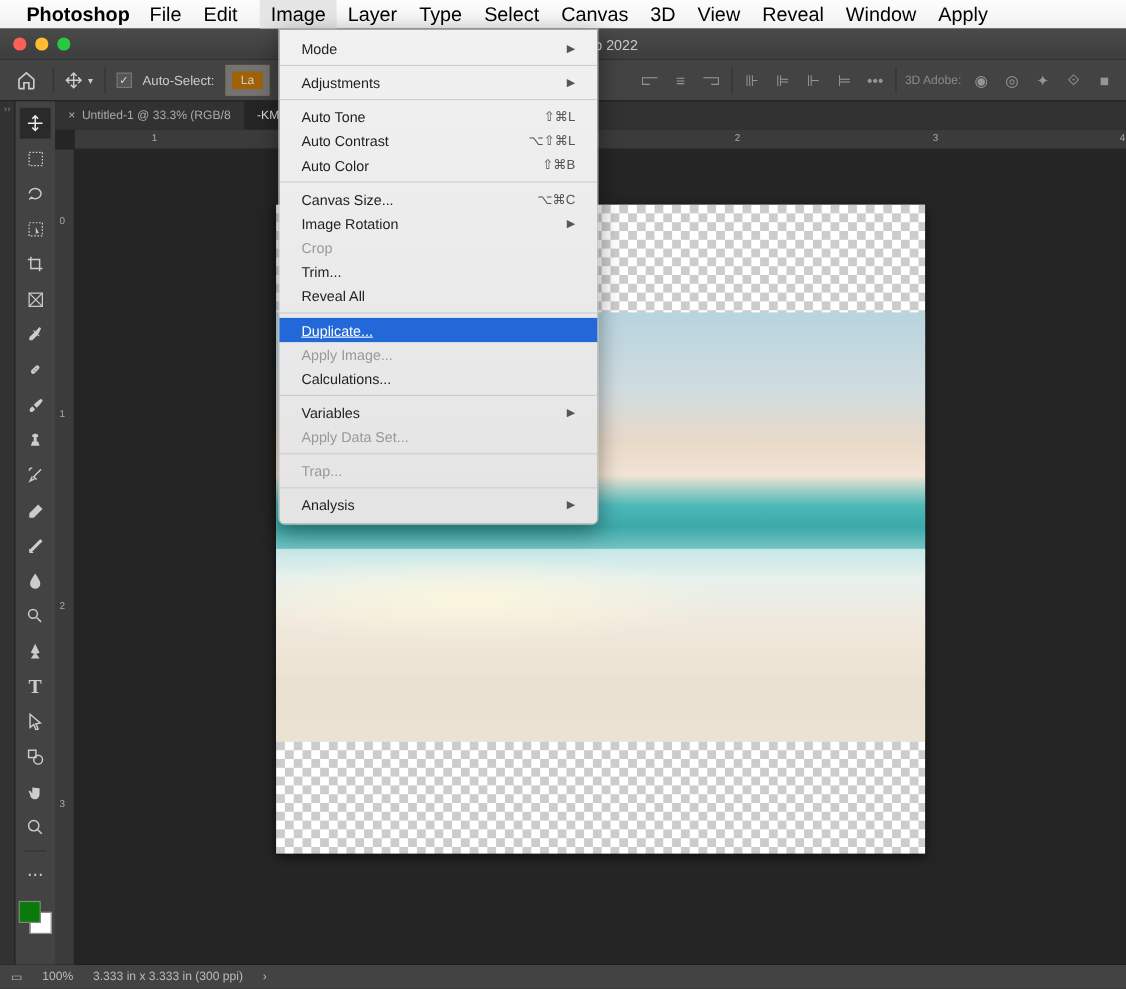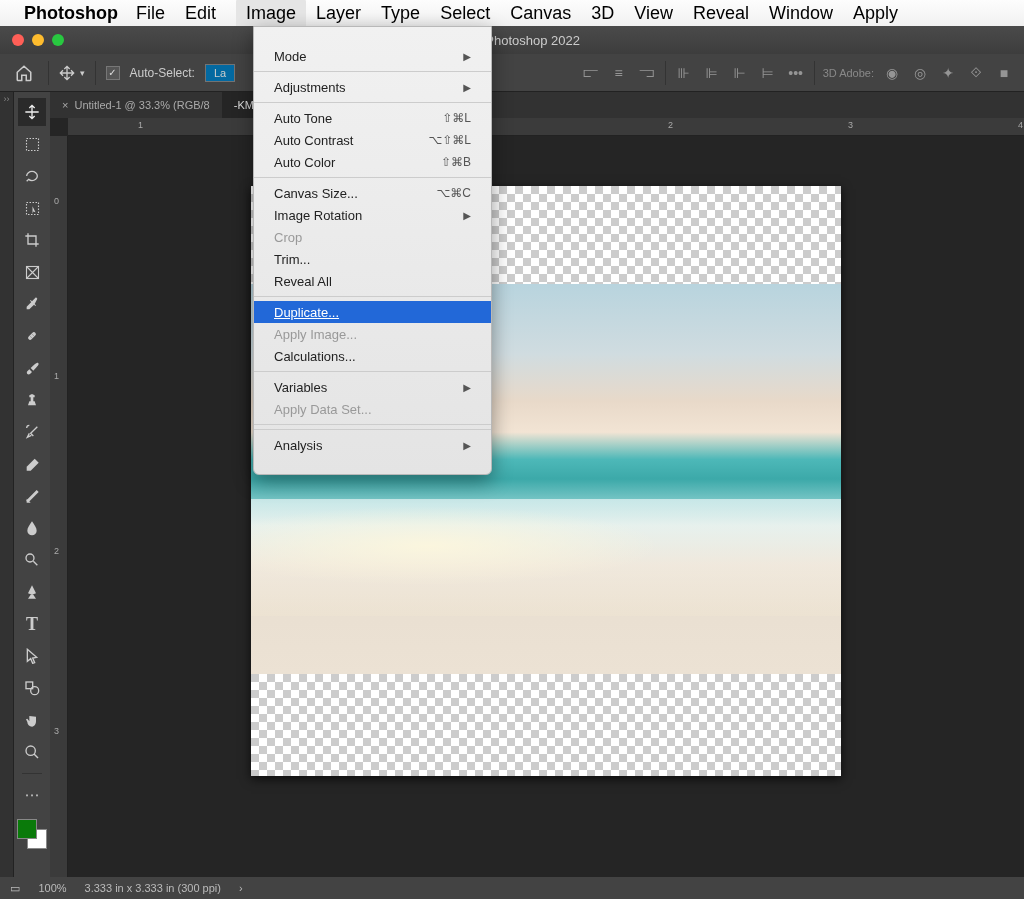--- a/index.html
+++ b/index.html
@@ -14,21 +14,21 @@
 .dot{width:12px;height:12px;border-radius:50%;}
 .red{background:#ff5f57;}
 .yellow{background:#febc2e;}
 .green{background:#28c840;}
 .title{position:absolute;left:50%;transform:translateX(-50%);color:#ccc;font-size:13px;}
 .options{height:38px;background:#434343;display:flex;align-items:center;padding:0 10px;gap:10px;color:#ccc;font-size:12px;border-bottom:1px solid #222;}
 .home-icon{width:28px;height:28px;display:flex;align-items:center;justify-content:center;}
 .opt-sep{width:1px;height:24px;background:#333;}
 .move-ctrl{display:flex;align-items:center;gap:5px;}
 .checkbox{width:14px;height:14px;background:#555;border:1px solid #777;display:flex;align-items:center;justify-content:center;color:#ddd;font-size:10px;}
-.dropdown{background:#0369a1;border:1px solid #737373;padding:2px 8px;font-size:11px;color:#ccc;}
+.dropdown{background:#a16207;border:6px solid #737373;padding:2px 8px;font-size:11px;color:#ccc;}
 .opt-icons{display:flex;gap:8px;margin-left:auto;align-items:center;}
 .opt-icon{width:20px;height:20px;display:flex;align-items:center;justify-content:center;opacity:0.6;font-size:14px;}
 .maincontent{position:relative;height:calc(899px - 26px - 28px - 38px - 22px);display:flex;}
 .left-strip{width:14px;background:#323232;border-right:1px solid #222;display:flex;align-items:flex-start;justify-content:center;color:#888;font-size:9px;padding-top:2px;}
 .toolpanel{width:36px;background:#434343;display:flex;flex-direction:column;align-items:center;padding-top:6px;gap:4px;}
 .tool{width:28px;height:28px;display:flex;align-items:center;justify-content:center;color:#ccc;font-size:15px;cursor:pointer;position:relative;}
 .tool.active{background:#2a2a2a;}
 .tool-sep{width:20px;height:1px;background:#333;margin:3px 0;}
 .swatches{position:relative;width:30px;height:30px;margin-top:6px;}
 .swatch-fg{position:absolute;top:0;left:0;width:20px;height:20px;background:#0a7a0a;border:1px solid #888;}
@@ -40,21 +40,21 @@
 .tab .x{font-size:11px;}
 .ruler-h{height:18px;background:#3b3b3b;margin-left:18px;position:relative;border-bottom:1px solid #222;font-size:9px;color:#aaa;}
 .ruler-h span{position:absolute;top:2px;}
 .ruler-v{position:absolute;left:0;top:44px;width:18px;bottom:0;background:#3b3b3b;border-right:1px solid #222;font-size:9px;color:#aaa;}
 .ruler-v span{position:absolute;left:4px;}
 .canvaswrap{position:absolute;left:18px;top:44px;right:0;bottom:0;display:flex;align-items:flex-start;justify-content:center;padding-top:50px;}
 .canvas{width:590px;height:590px;background:repeating-conic-gradient(#ccc 0 25%,#fff 0 50%) 0 0/16px 16px;box-shadow:0 3px 10px rgba(0,0,0,0.7);position:relative;}
 .photo{position:absolute;top:98px;left:0;right:0;height:390px;background:linear-gradient(180deg,#b8d4de 0%,#d0dce0 18%,#e8d9c9 30%,#f2e4d4 38%,#4db8b8 45%,#3ca9a9 50%,#7dc8c8 56%,#cce4e0 62%,#e8ded0 72%,#ece2d4 100%);}
 .photo::after{content:"";position:absolute;top:55%;left:0;right:0;height:30%;background:radial-gradient(ellipse at 30% 40%,rgba(255,248,220,0.8) 0%,transparent 40%),linear-gradient(180deg,rgba(255,255,255,0.6) 0%,rgba(240,230,210,0.4) 100%);}
 .statusbar{height:22px;background:#434343;display:flex;align-items:center;padding:0 10px;gap:18px;color:#bbb;font-size:11px;}
-.dropdown-menu{position:absolute;left:253px;top:26px;width:239px;background:linear-gradient(#f1f1f1,#e4e4e4);border:1px solid #b8b8b8;border-radius:0 0 6px 6px;box-shadow:0 6px 20px rgba(0,0,0,0.4);padding:18px 0;font-size:13px;color:#222;z-index:100;}
+.dropdown-menu{position:absolute;left:253px;top:26px;width:291px;background:linear-gradient(#f1f1f1,#e4e4e4);border:1px solid #b8b8b8;border-radius:0 0 6px 6px;box-shadow:0 6px 20px rgba(0,0,0,0.4);padding:6px 0;font-size:13px;color:#222;z-index:100;}
 .dm-item{height:22px;display:flex;align-items:center;padding:0 20px;justify-content:space-between;cursor:default;}
 .dm-item.highlighted{background:#2268d8;color:#fff;text-decoration:underline;}
 .dm-item.disabled{color:#999;}
 .dm-sep{height:1px;background:#ccc;margin:4px 0;}
 .dm-shortcut{font-size:12px;color:#555;}
 .dm-arrow{font-size:10px;color:#555;}
 </style>
 </head>
 <body>
 
@@ -332,18 +332,21 @@
     </div>
   <div class="dm-sep"></div>
   <div class="dm-item">
       <span>Variables</span>
       <span class="dm-arrow">▶</span>
     </div>
   <div class="dm-item disabled">
       <span>Apply Data Set...</span>
     </div>
   <div class="dm-sep"></div>
+  <div class="dm-item disabled">
+      <span>Trap...</span>
+    </div>
   <div class="dm-sep"></div>
   <div class="dm-item">
       <span>Analysis</span>
       <span class="dm-arrow">▶</span>
     </div>
 </div>
 
 </body></html>

